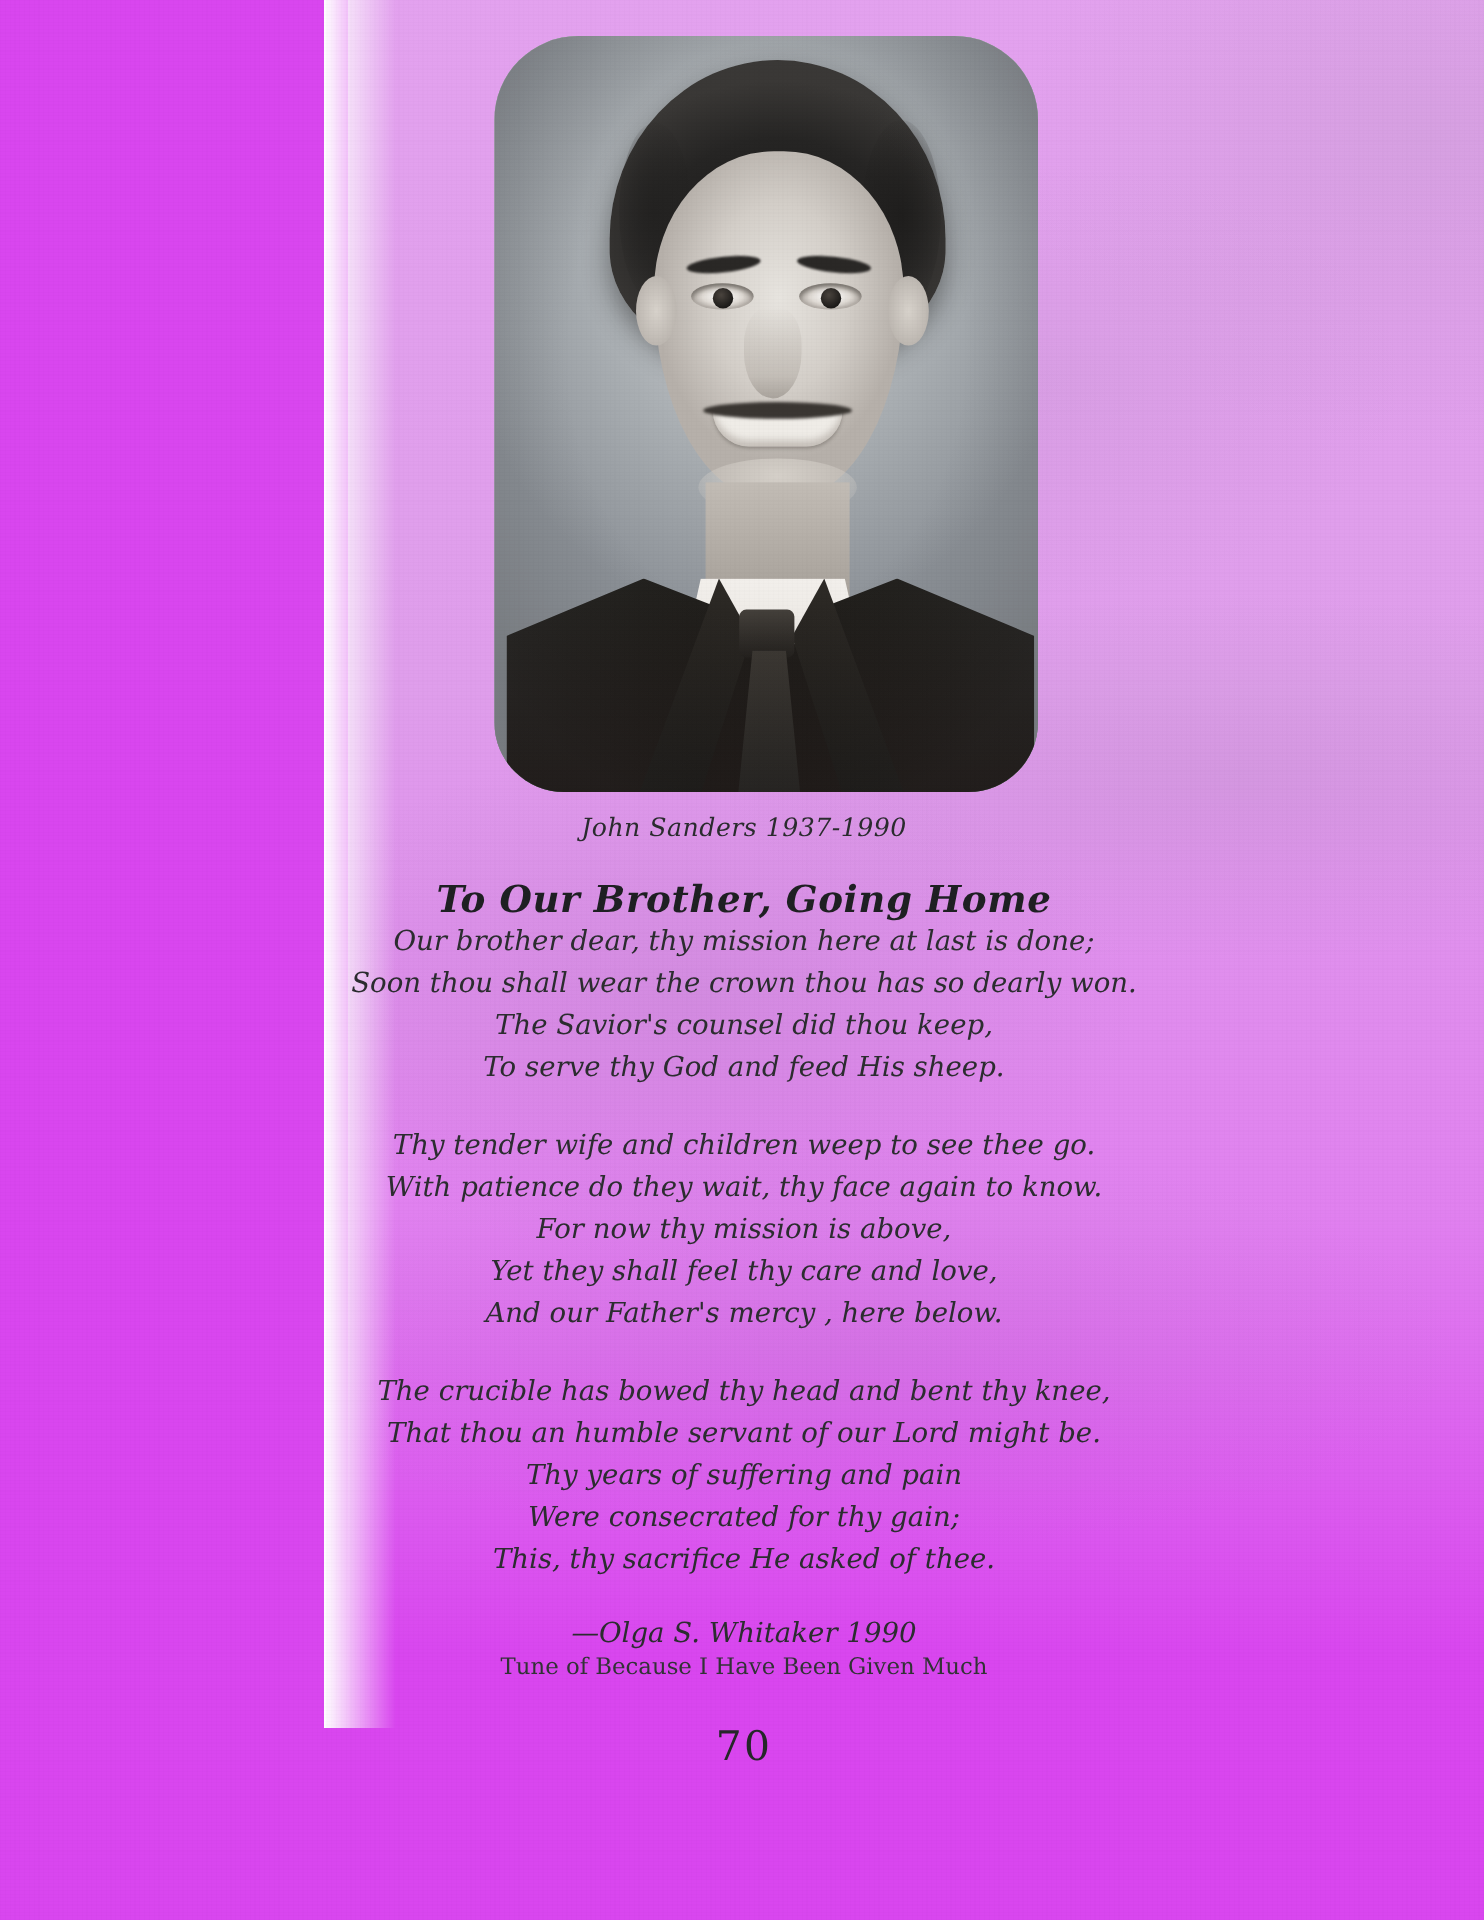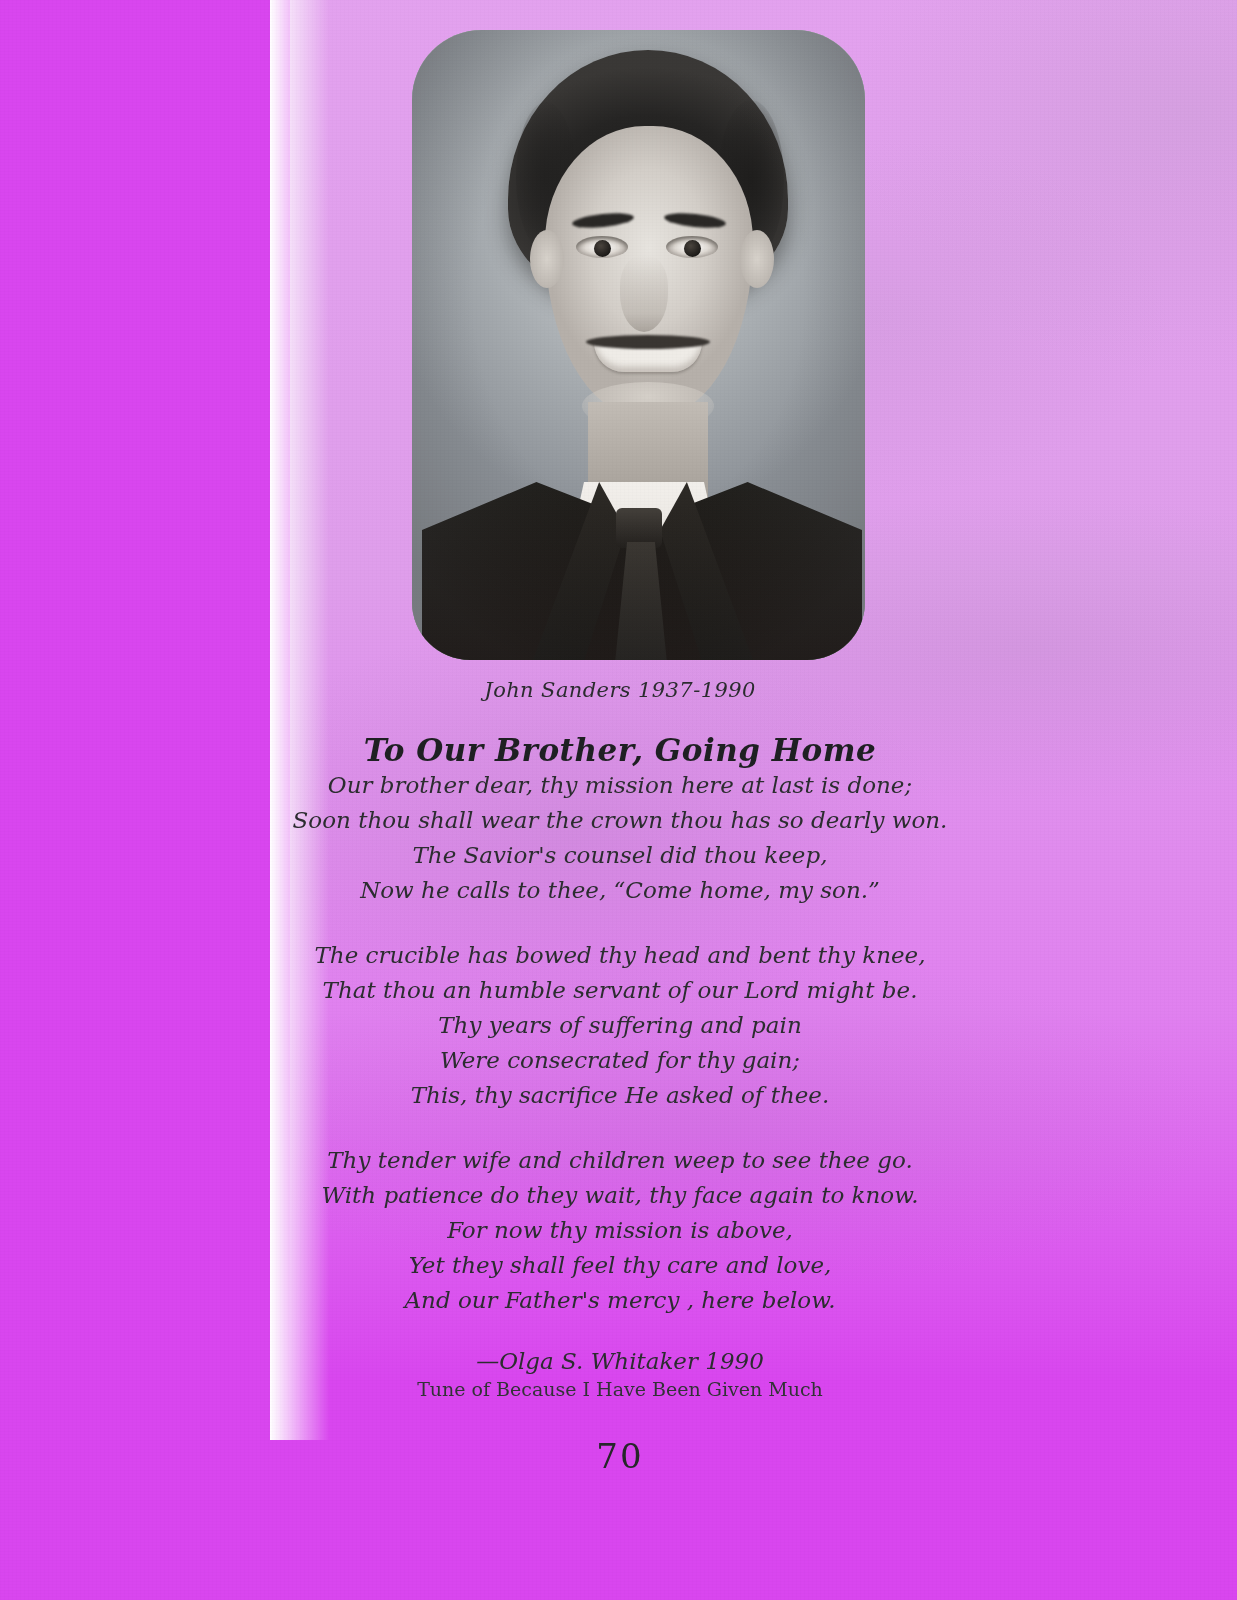--- a/index.html
+++ b/index.html
@@ -353,39 +353,39 @@
   <div class="text-col">
 
     <div class="caption">John Sanders 1937-1990</div>
 
     <div class="poem-title">To Our Brother, Going Home</div>
 
     <div class="stanza">
       <span class="line">Our brother dear, thy mission here at last is done;</span>
       <span class="line">Soon thou shall wear the crown thou has so dearly won.</span>
       <span class="line">The Savior's counsel did thou keep,</span>
-      <span class="line">Now he calls to thee, “Come home, my son.”</span>
+      <span class="line">To serve thy God and feed His sheep.</span>
+    </div>
+
+    <div class="stanza">
+      <span class="line">Thy tender wife and children weep to see thee go.</span>
+      <span class="line">With patience do they wait, thy face again to know.</span>
+      <span class="line">For now thy mission is above,</span>
+      <span class="line">Yet they shall feel thy care and love,</span>
+      <span class="line">And our Father's mercy , here below.</span>
     </div>
 
     <div class="stanza">
       <span class="line">The crucible has bowed thy head and bent thy knee,</span>
       <span class="line">That thou an humble servant of our Lord might be.</span>
       <span class="line">Thy years of suffering and pain</span>
       <span class="line">Were consecrated for thy gain;</span>
       <span class="line">This, thy sacrifice He asked of thee.</span>
     </div>
 
-    <div class="stanza">
-      <span class="line">Thy tender wife and children weep to see thee go.</span>
-      <span class="line">With patience do they wait, thy face again to know.</span>
-      <span class="line">For now thy mission is above,</span>
-      <span class="line">Yet they shall feel thy care and love,</span>
-      <span class="line">And our Father's mercy , here below.</span>
-    </div>
-
     <div class="attribution">—Olga S. Whitaker 1990</div>
     <div class="tune">Tune of Because I Have Been Given Much</div>
 
     <div class="page-number">70</div>
   </div>
 
   <div class="scan-grain"></div>
 </div>
 
 </body></html>

